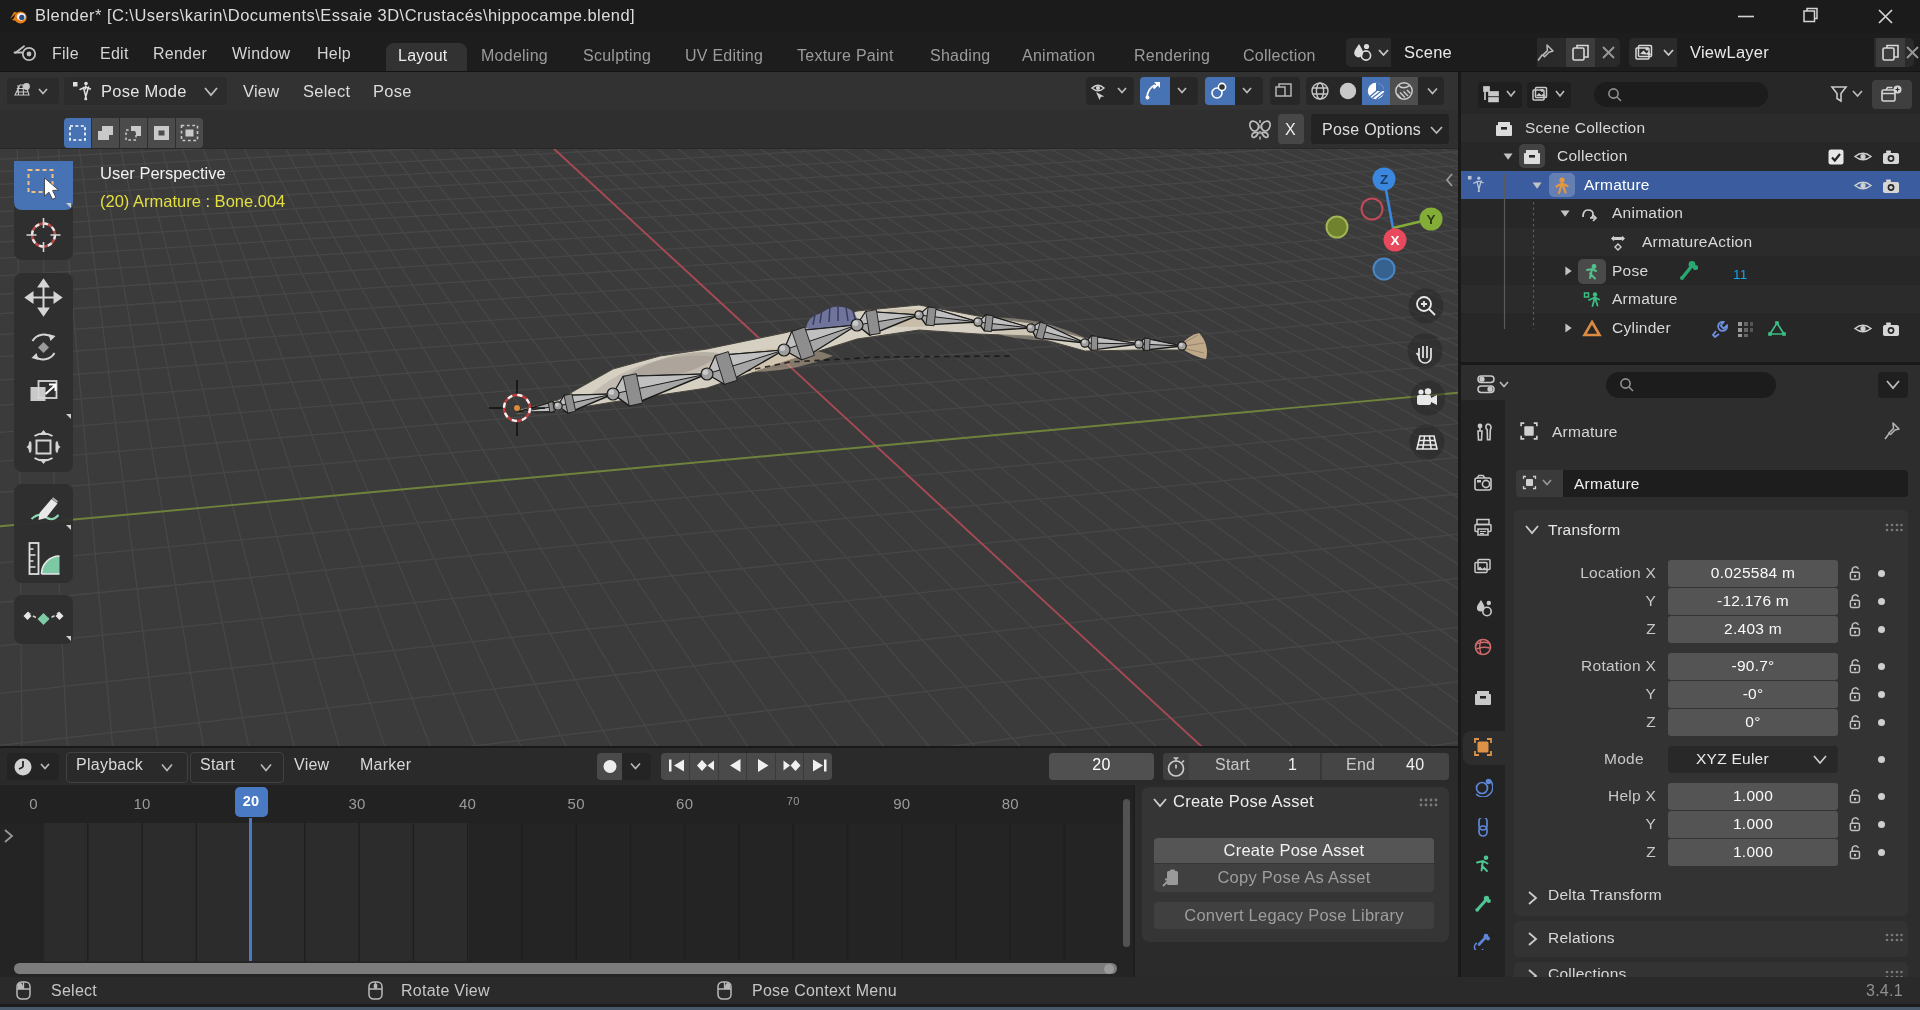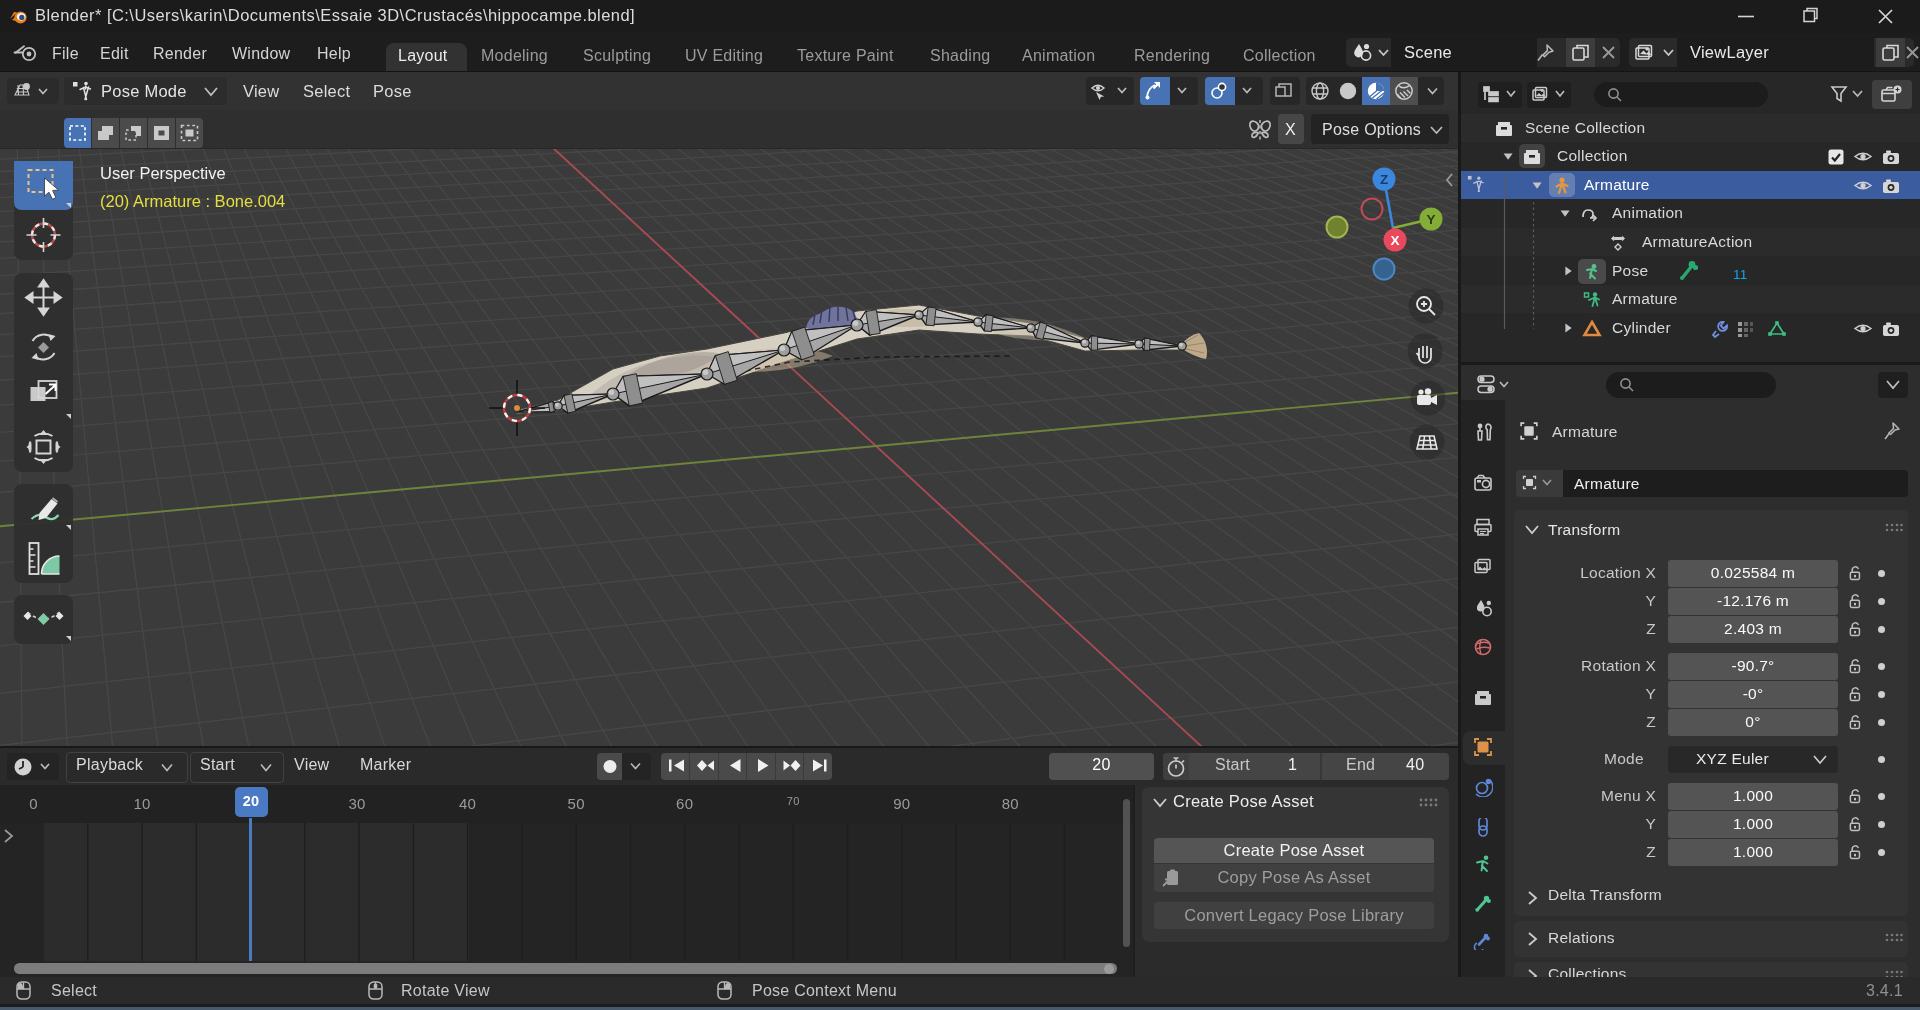--- a/index.html
+++ b/index.html
@@ -843,21 +843,21 @@
       <rect x="11" y="12" width="2.2" height="2.6" fill="#c0c0c0"></rect>
     </svg>
 <div class="abs" style="left:417px;top:354px;width:7px;height:7px;border-radius:50%;background:#cfcfcf;"></div>
 <div class="tx" style="left:143px;top:385px;font-size:15.5px;color:#c8c8c8;">Mode</div>
 <div class="abs" style="left:207px;top:381px;width:170px;height:27px;background:#282828;border-radius:4px;"></div>
 <div class="tx" style="left:235px;top:385px;font-size:15.5px;color:#eaeaea;">XYZ Euler</div>
 <svg class="abs" style="left:351px;top:389px;" width="16" height="12" viewBox="0 0 16 12">
       <path d="M2 2 l6 7 6 -7" fill="none" stroke="#ccc" stroke-width="1.7"></path>
     </svg>
 <div class="abs" style="left:417px;top:391px;width:7px;height:7px;border-radius:50%;background:#cfcfcf;"></div>
-<div class="tx" style="left:0px;top:422px;font-size:15.5px;color:#c8c8c8;width:195px;text-align:right;">Menu X</div>
+<div class="tx" style="left:0px;top:422px;font-size:15.5px;color:#c8c8c8;width:195px;text-align:right;">Help X</div>
 <div class="abs" style="left:207px;top:418px;width:170px;height:27px;background:#545454;border-radius:3px;"></div>
 <div class="tx" style="left:207px;top:422px;font-size:15.5px;color:#fafafa;width:170px;text-align:center;">1.000</div>
 <svg class="abs" style="left:383px;top:422px;" width="20" height="20" viewBox="0 0 22 22">
       <rect x="7" y="9" width="10" height="8" rx="1.5" fill="none" stroke="#c0c0c0" stroke-width="1.6"></rect>
       <path d="M9 9 V6.5 a3.5 3.5 0 0 1 6.8 -1" fill="none" stroke="#c0c0c0" stroke-width="1.6"></path>
       <rect x="11" y="12" width="2.2" height="2.6" fill="#c0c0c0"></rect>
     </svg>
 <div class="abs" style="left:417px;top:428px;width:7px;height:7px;border-radius:50%;background:#cfcfcf;"></div>
 <div class="tx" style="left:0px;top:450px;font-size:15.5px;color:#c8c8c8;width:195px;text-align:right;">Y</div>
 <div class="abs" style="left:207px;top:446px;width:170px;height:27px;background:#545454;border-radius:3px;"></div>

